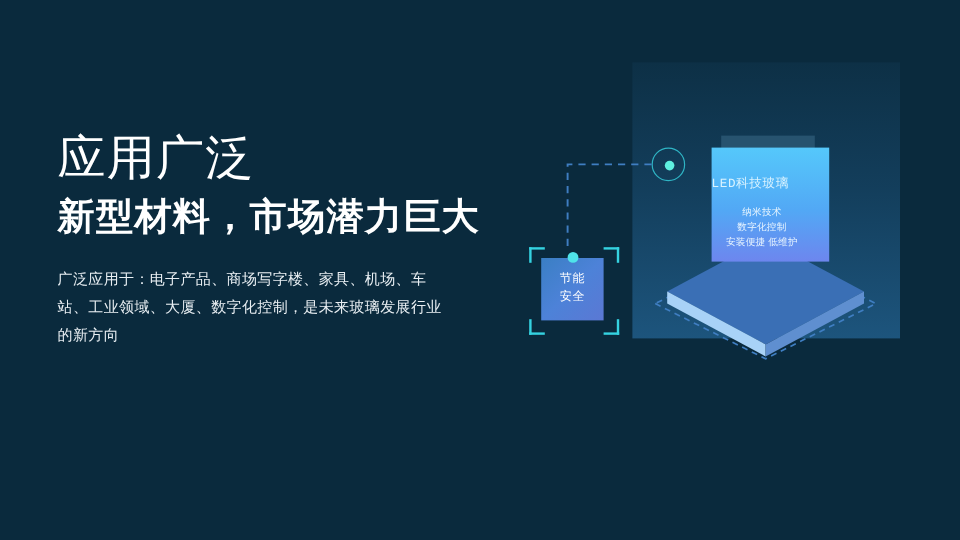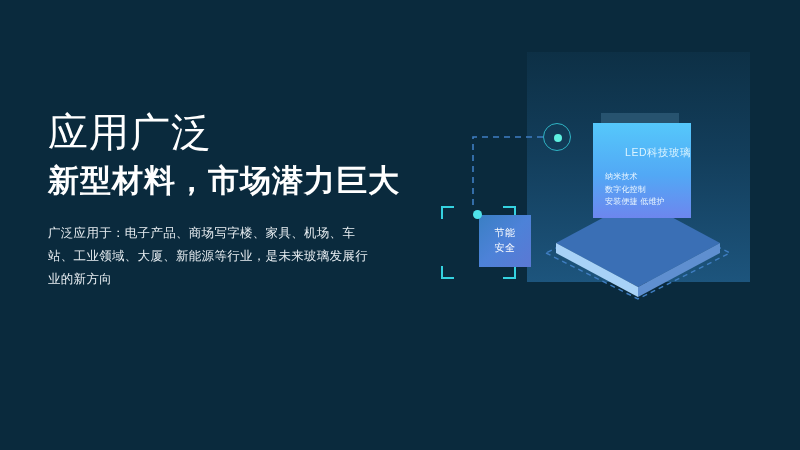--- a/index.html
+++ b/index.html
@@ -78,24 +78,25 @@
     top: 123px;
     width: 98px;
     height: 95px;
     background: linear-gradient(180deg, #55c8fb 0%, #52a8f5 55%, #6d86ee 100%);
   }
   .glass-title {
     position: absolute;
     left: 0;
     top: 23px;
     width: 100%;
-    text-align: right;
+    text-align: left;
     color: #d9f3ff;
     font-size: 10.5px;
     letter-spacing: 0.5px;
+    font-family: Liberation Mono, monospace;
   }
   .glass-sub {
     position: absolute;
     left: 12px;
     top: 48px;
     color: #eaf6ff;
     font-size: 8px;
     line-height: 12.5px;
     letter-spacing: 0.2px;
   }
@@ -142,21 +143,20 @@
     width: 52px;
     height: 52px;
     background: linear-gradient(135deg, #3a7fc4 0%, #4d82d8 50%, #5b78d4 100%);
     color: #ffffff;
     font-size: 10px;
     line-height: 15px;
     text-align: center;
     padding-top: 10px;
     box-sizing: border-box;
     letter-spacing: 0.5px;
-    margin-left: 28px;
   }
   .callout-dot {
     position: absolute;
     left: 473px;
     top: 210px;
     width: 9px;
     height: 9px;
     border-radius: 50%;
     background: #4fe3ea;
   }
@@ -184,21 +184,21 @@
     <svg width="196" height="110" viewBox="0 0 196 110">
       <polygon points="6,58 98,104 190,58 98,12" fill="none" stroke="#3f7ec2" stroke-width="1.4" stroke-dasharray="5 4"></polygon>
       <polygon points="16,48 98,92 180,48 98,4" fill="#3a6fb5"></polygon>
       <polygon points="16,48 98,92 98,102 16,58" fill="#a8d2f7"></polygon>
       <polygon points="98,92 180,48 180,58 98,102" fill="#5f8fd0"></polygon>
     </svg>
   </div>
 
   <div class="glass-panel">
     <div class="glass-title">LED科技玻璃</div>
-    <div class="glass-sub" style="white-space: pre-line;">纳米技术
+    <div class="glass-sub" style="white-space: pre-line; text-align: center;">纳米技术
 数字化控制
 安装便捷 低维护</div>
   </div>
 
   <div class="node-circle">
     <div class="node-dot"></div>
   </div>
 
   <div class="connector">
     <svg width="140" height="120" viewBox="0 0 140 120">
@@ -211,15 +211,15 @@
   <div class="bracket bk-bl"></div>
   <div class="bracket bk-br"></div>
   <div class="callout">
     <div>节能</div>
     <div>安全</div>
   </div>
   <div class="callout-dot"></div>
 
   <div class="headline">应用广泛</div>
   <div class="headline-line2">新型材料，市场潜力巨大</div>
-  <div class="body-copy">广泛应用于：电子产品、商场写字楼、家具、机场、车站、工业领域、大厦、新能源等行业，是未来玻璃发展行业的新方向</div>
+  <div class="body-copy">广泛应用于：电子产品、商场写字楼、家具、机场、车站、工业领域、大厦、数字化控制，是未来玻璃发展行业的新方向</div>
 
 </div>
 
 </body></html>

